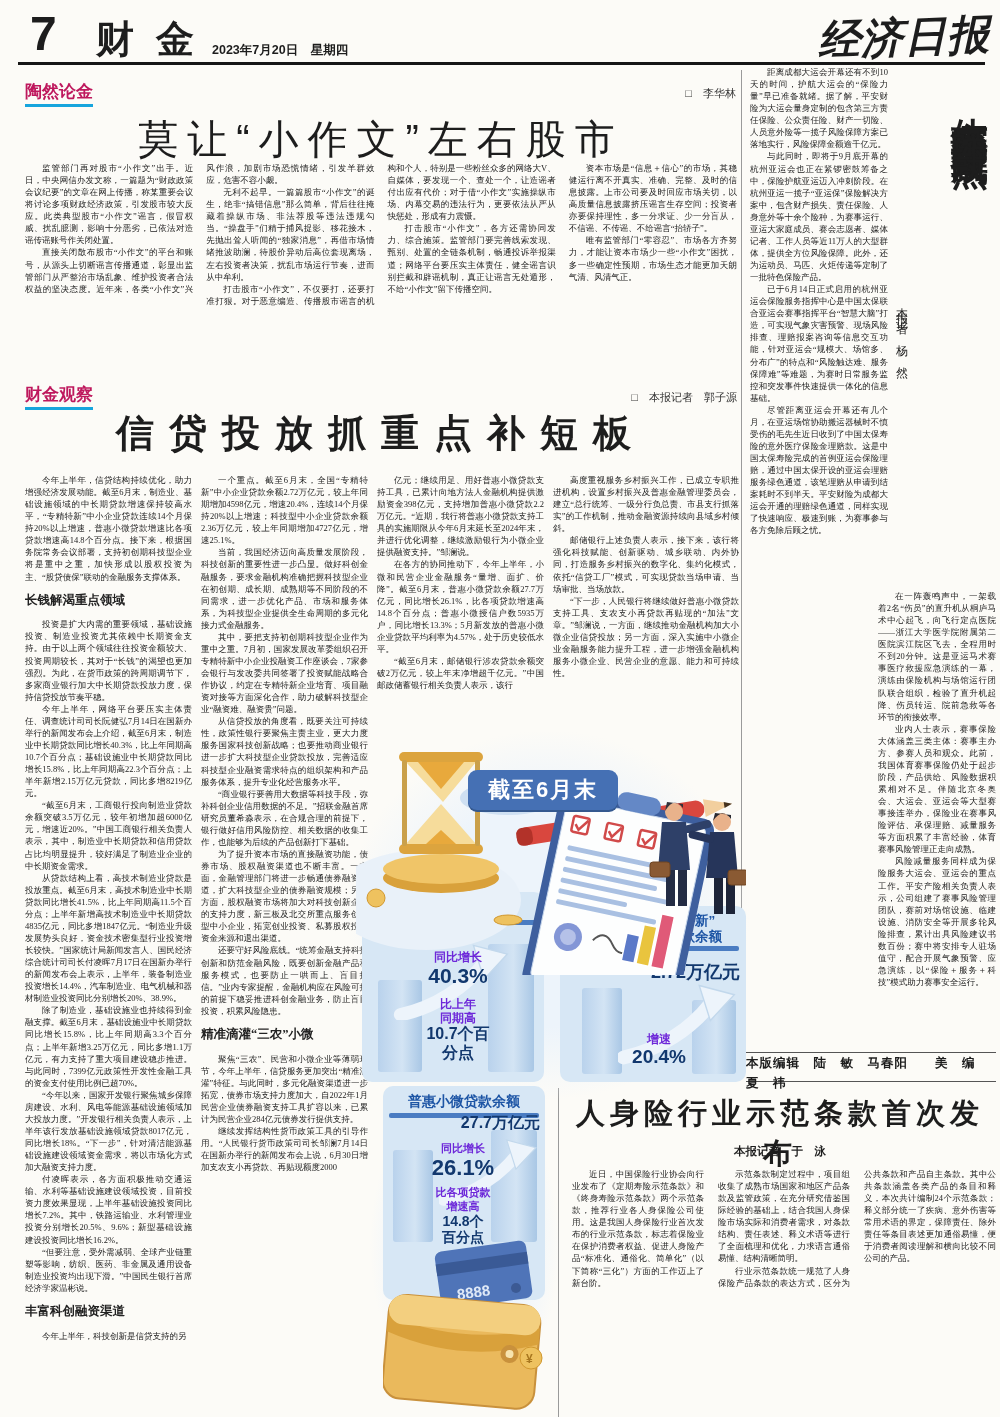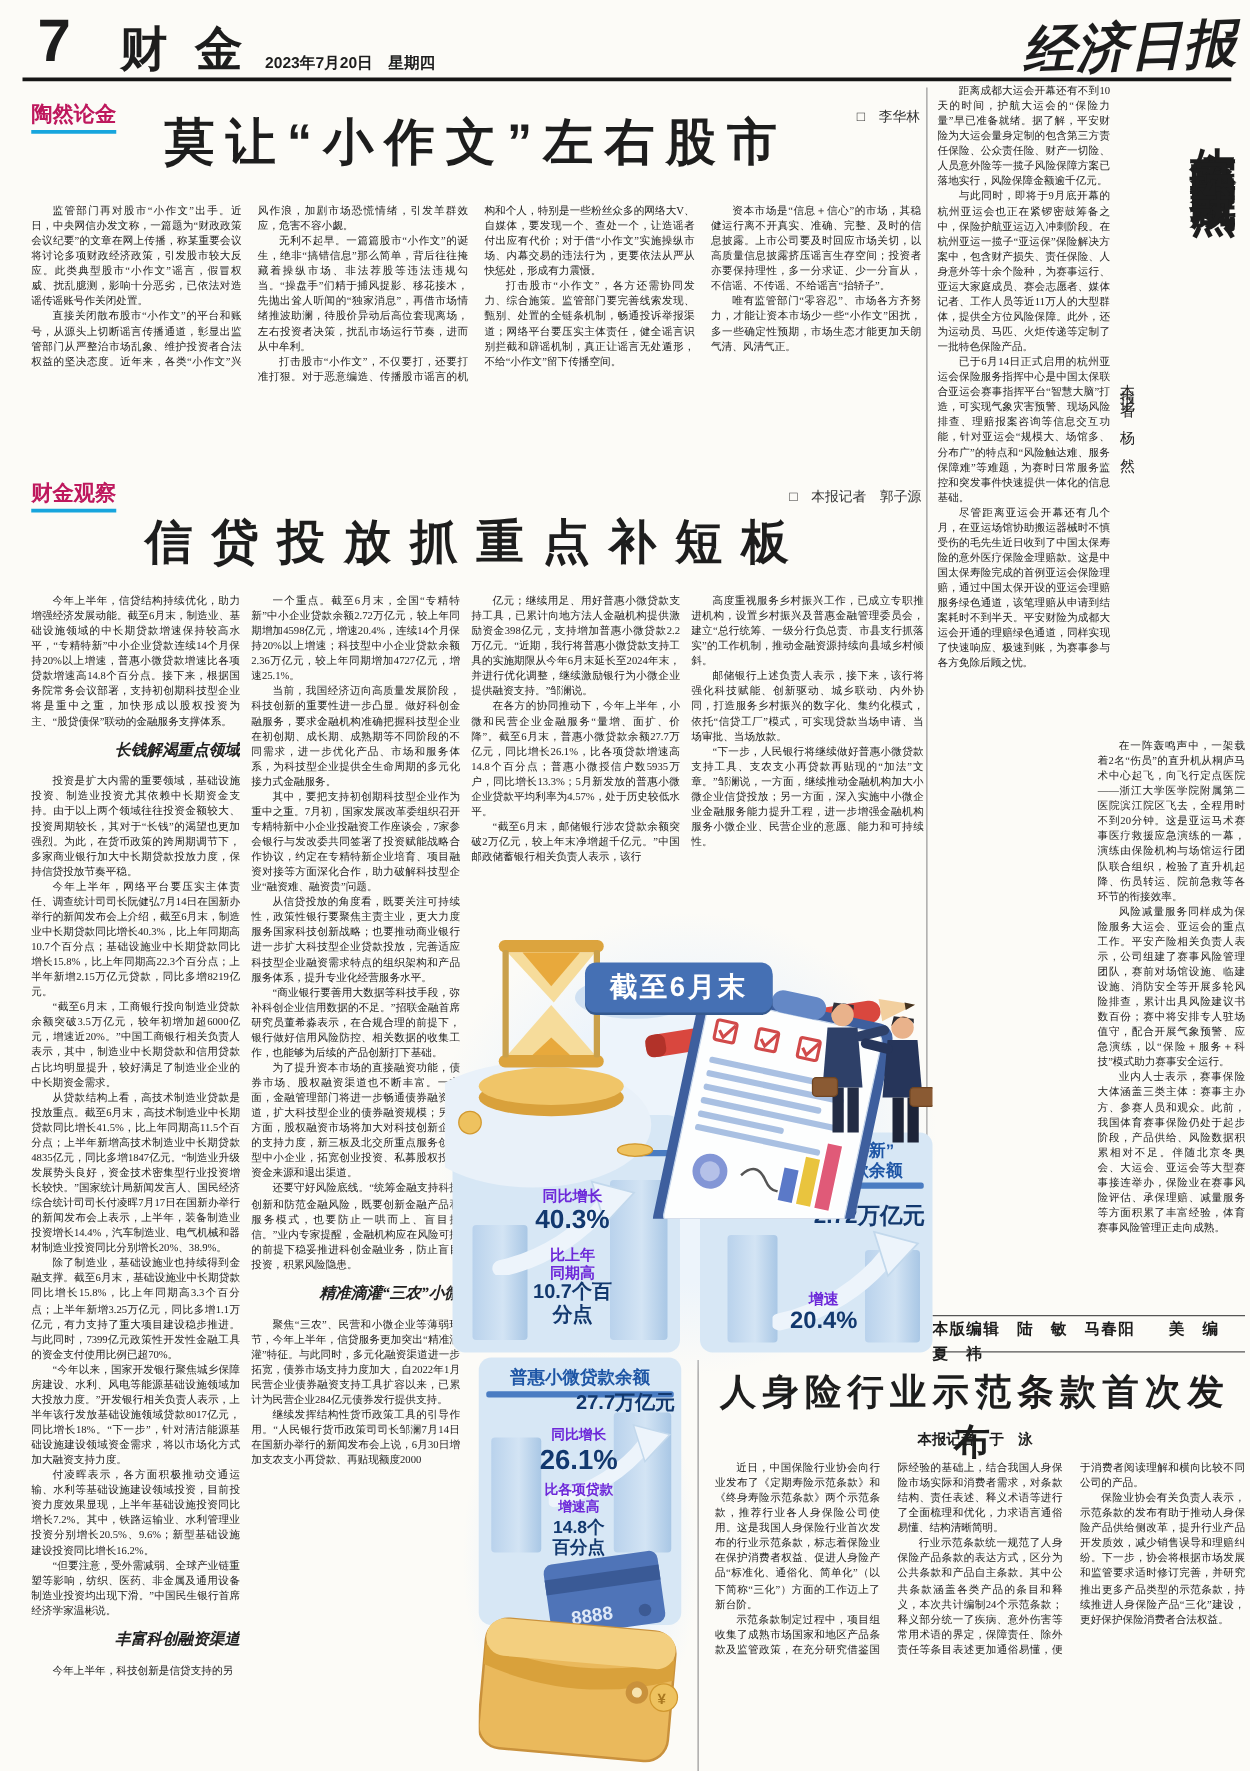--- a/index.html
+++ b/index.html
@@ -13,33 +13,33 @@
   .sectitle{left:96px;top:14px;font-size:38px;font-weight:900;letter-spacing:22px;}
   .pdate{left:212px;top:42px;font-size:12.5px;font-weight:bold;}
   .masthead{left:790px;top:10px;width:200px;text-align:right;font-size:42px;font-weight:900;
             font-style:italic;letter-spacing:1px;transform:rotate(-2deg);}
   .hrule{left:18px;top:62px;width:967px;height:2.5px;background:#161616;}
 
   
   .collabel{color:#be185d;font-weight:bold;font-size:17px;border-bottom:3px solid #17a5dd;
             padding-bottom:1px;}
   .byline{font-size:11px;color:#333;}
-  .head1{left:25px;top:86px;width:712px;text-align:center;font-size:40px;font-weight:700;
+  .head1{left:25px;top:112px;width:712px;text-align:center;font-size:40px;font-weight:400;
          letter-spacing:9px;}
   .head2{left:25px;top:408px;width:712px;text-align:center;font-size:38px;font-weight:900;
          letter-spacing:15px;}
   .head3{left:562px;top:1094px;width:436px;text-align:center;font-size:29px;font-weight:900;
          letter-spacing:5px;}
 
   
   .btext{font-size:8.5px;line-height:1.42;text-align:justify;color:#222;overflow:hidden;}
   .btext p{margin:0;text-indent:2em;}
   .cols4{column-count:4;column-gap:13px;}
   .cols3{column-count:3;column-gap:14px;}
-  .subhead{text-align:right;font-weight:bold;font-size:12.5px;margin:9px 0;font-style:italic;}
+  .subhead{text-align:left;font-weight:bold;font-size:12.5px;margin:9px 0;}
 
   
   .vline{background:#9a9a9a;width:1px;}
   .credits{left:746px;top:1052px;width:250px;height:28px;border-top:1px solid #555;
            border-bottom:1px solid #555;line-height:20px;font-size:12.5px;
            font-weight:bold;letter-spacing:1px;}
 
   
   .vhead{left:924px;top:88px;height:488px;width:70px;writing-mode:vertical-rl;
          text-orientation:upright;font-size:37px;font-weight:900;letter-spacing:3px;}
@@ -91,22 +91,22 @@
   <div class="abs btext" style="left:750px;top:66px;width:138px;height:986px;">
       <p class="para">距离成都大运会开幕还有不到10天的时间，护航大运会的“保险力量”早已准备就绪。据了解，平安财险为大运会量身定制的包含第三方责任保险、公众责任险、财产一切险、人员意外险等一揽子风险保障方案已落地实行，风险保障金额逾千亿元。</p>
       <p class="para">与此同时，即将于9月底开幕的杭州亚运会也正在紧锣密鼓筹备之中，保险护航亚运迈入冲刺阶段。在杭州亚运一揽子“亚运保”保险解决方案中，包含财产损失、责任保险、人身意外等十余个险种，为赛事运行、亚运大家庭成员、赛会志愿者、媒体记者、工作人员等近11万人的大型群体，提供全方位风险保障。此外，还为运动员、马匹、火炬传递等定制了一批特色保险产品。</p>
       <p class="para">已于6月14日正式启用的杭州亚运会保险服务指挥中心是中国太保联合亚运会赛事指挥平台“智慧大脑”打造，可实现气象灾害预警、现场风险排查、理赔报案咨询等信息交互功能，针对亚运会“规模大、场馆多、分布广”的特点和“风险触达难、服务保障难”等难题，为赛时日常服务监控和突发事件快速提供一体化的信息基础。</p>
       <p class="para">尽管距离亚运会开幕还有几个月，在亚运场馆协助搬运器械时不慎受伤的毛先生近日收到了中国太保寿险的意外医疗保险金理赔款。这是中国太保寿险完成的首例亚运会保险理赔，通过中国太保开设的亚运会理赔服务绿色通道，该笔理赔从申请到结案耗时不到半天。平安财险为成都大运会开通的理赔绿色通道，同样实现了快速响应、极速到账，为赛事参与各方免除后顾之忧。</p>
     </div>
   <div class="abs vbyline">本报记者　杨　然</div>
   <div class="abs vhead">体育赛事风险管理走向成熟</div>
   <div class="abs btext" style="left:878px;top:590px;width:118px;height:462px;">
       <p class="para">在一阵轰鸣声中，一架载着2名“伤员”的直升机从桐庐马术中心起飞，向飞行定点医院——浙江大学医学院附属第二医院滨江院区飞去，全程用时不到20分钟。这是亚运马术赛事医疗救援应急演练的一幕，演练由保险机构与场馆运行团队联合组织，检验了直升机起降、伤员转运、院前急救等各环节的衔接效率。</p>
+      <p class="para">业内人士表示，赛事保险大体涵盖三类主体：赛事主办方、参赛人员和观众。此前，我国体育赛事保险仍处于起步阶段，产品供给、风险数据积累相对不足。伴随北京冬奥会、大运会、亚运会等大型赛事接连举办，保险业在赛事风险评估、承保理赔、减量服务等方面积累了丰富经验，体育赛事风险管理正走向成熟。</p>
       <p class="para">风险减量服务同样成为保险服务大运会、亚运会的重点工作。平安产险相关负责人表示，公司组建了赛事风险管理团队，赛前对场馆设施、临建设施、消防安全等开展多轮风险排查，累计出具风险建议书数百份；赛中将安排专人驻场值守，配合开展气象预警、应急演练，以“保险＋服务＋科技”模式助力赛事安全运行。</p>
-      <p class="para">业内人士表示，赛事保险大体涵盖三类主体：赛事主办方、参赛人员和观众。此前，我国体育赛事保险仍处于起步阶段，产品供给、风险数据积累相对不足。伴随北京冬奥会、大运会、亚运会等大型赛事接连举办，保险业在赛事风险评估、承保理赔、减量服务等方面积累了丰富经验，体育赛事风险管理正走向成熟。</p>
     </div>
   <div class="abs credits">本版编辑　陆　敏　马春阳　　美　编　夏　祎</div>
 
   <div class="abs collabel sans" style="left:25px;top:383px;">财金观察</div>
   <div class="abs byline" style="left:545px;top:390px;width:192px;text-align:right;">□　本报记者　郭子源</div>
   <div class="abs head2">信贷投放抓重点补短板</div>
 
   <div class="abs btext" style="left:25px;top:474px;width:167px;height:940px;">
     <div>
         <p class="para">今年上半年，信贷结构持续优化，助力增强经济发展动能。截至6月末，制造业、基础设施领域的中长期贷款增速保持较高水平，“专精特新”中小企业贷款连续14个月保持20%以上增速，普惠小微贷款增速比各项贷款增速高14.8个百分点。接下来，根据国务院常务会议部署，支持初创期科技型企业将是重中之重，加快形成以股权投资为主、“股贷债保”联动的金融服务支撑体系。</p>
@@ -316,16 +316,15 @@
     <circle cx="133" cy="50" r="5" fill="#3c5a94"></circle>
   </svg>
 
   <div class="abs vline" style="left:558px;top:1088px;height:329px;"></div>
   <div class="abs head3">人身险行业示范条款首次发布</div>
   <div class="abs" style="left:562px;top:1144px;width:436px;text-align:center;font-size:11.5px;font-weight:bold;">本报记者　于　泳</div>
   <div class="abs btext cols3" style="left:572px;top:1168px;width:424px;height:246px;">
       <p class="para">近日，中国保险行业协会向行业发布了《定期寿险示范条款》和《终身寿险示范条款》两个示范条款，推荐行业各人身保险公司使用。这是我国人身保险行业首次发布的行业示范条款，标志着保险业在保护消费者权益、促进人身险产品“标准化、通俗化、简单化”（以下简称“三化”）方面的工作迈上了新台阶。</p>
       <p class="para">示范条款制定过程中，项目组收集了成熟市场国家和地区产品条款及监管政策，在充分研究借鉴国际经验的基础上，结合我国人身保险市场实际和消费者需求，对条款结构、责任表述、释义术语等进行了全面梳理和优化，力求语言通俗易懂、结构清晰简明。</p>
       <p class="para">行业示范条款统一规范了人身保险产品条款的表达方式，区分为公共条款和产品自主条款。其中公共条款涵盖各类产品的条目和释义，本次共计编制24个示范条款；释义部分统一了疾病、意外伤害等常用术语的界定，保障责任、除外责任等条目表述更加通俗易懂，便于消费者阅读理解和横向比较不同公司的产品。</p>
-      <p class="para">保险业协会有关负责人表示，示范条款的发布有助于推动人身保险产品供给侧改革，提升行业产品开发质效，减少销售误导和理赔纠纷。下一步，协会将根据市场发展和监管要求适时修订完善，并研究推出更多产品类型的示范条款，持续推进人身保险产品“三化”建设，更好保护保险消费者合法权益。</p>
     </div>
 
 </div>
 
 </body></html>

